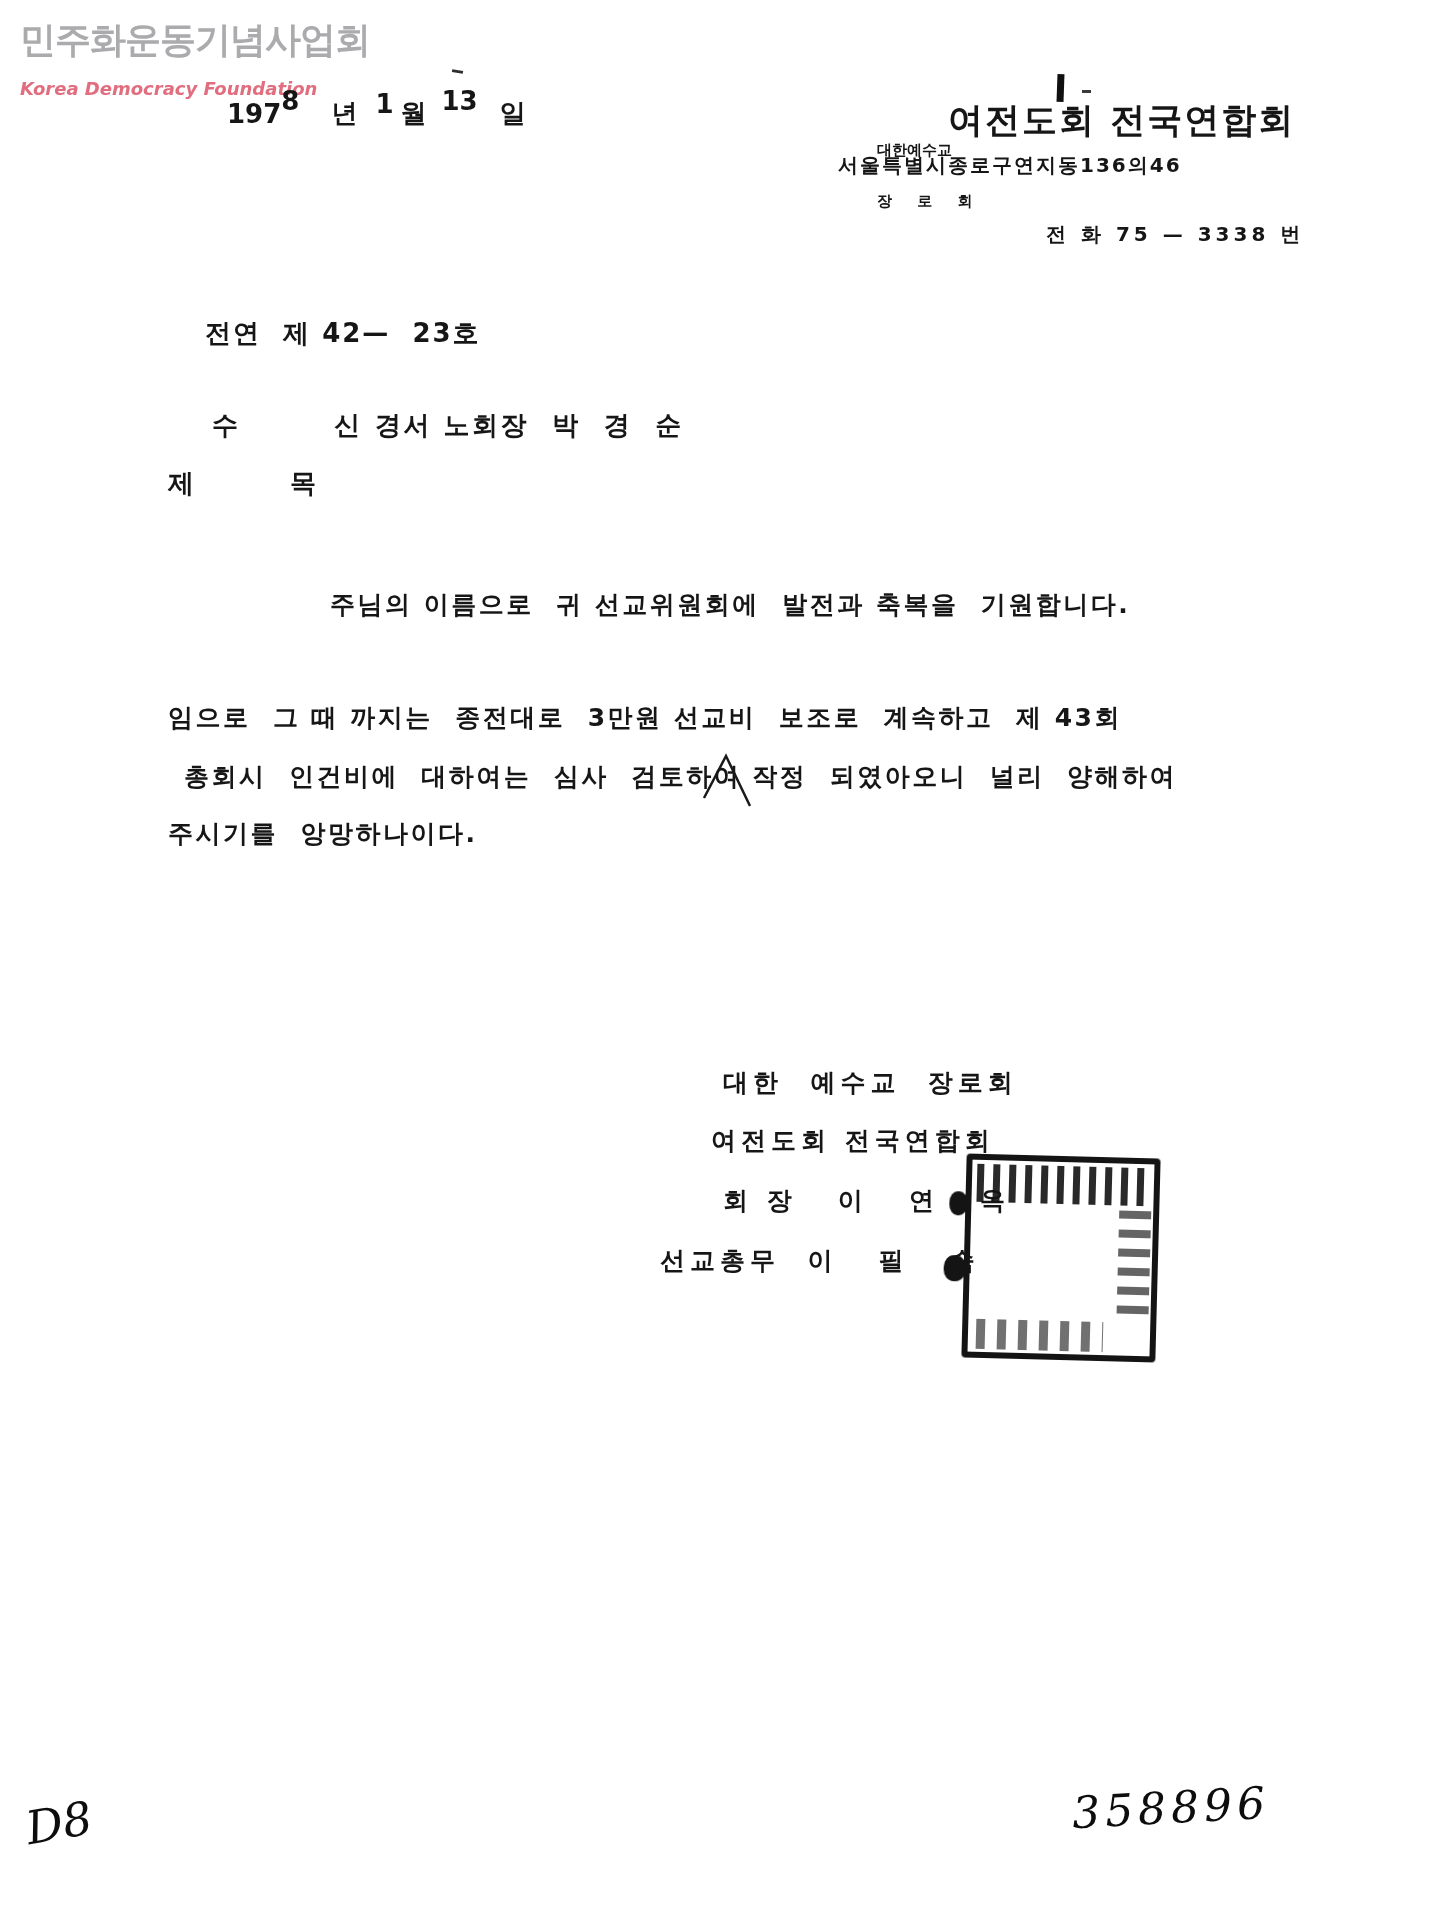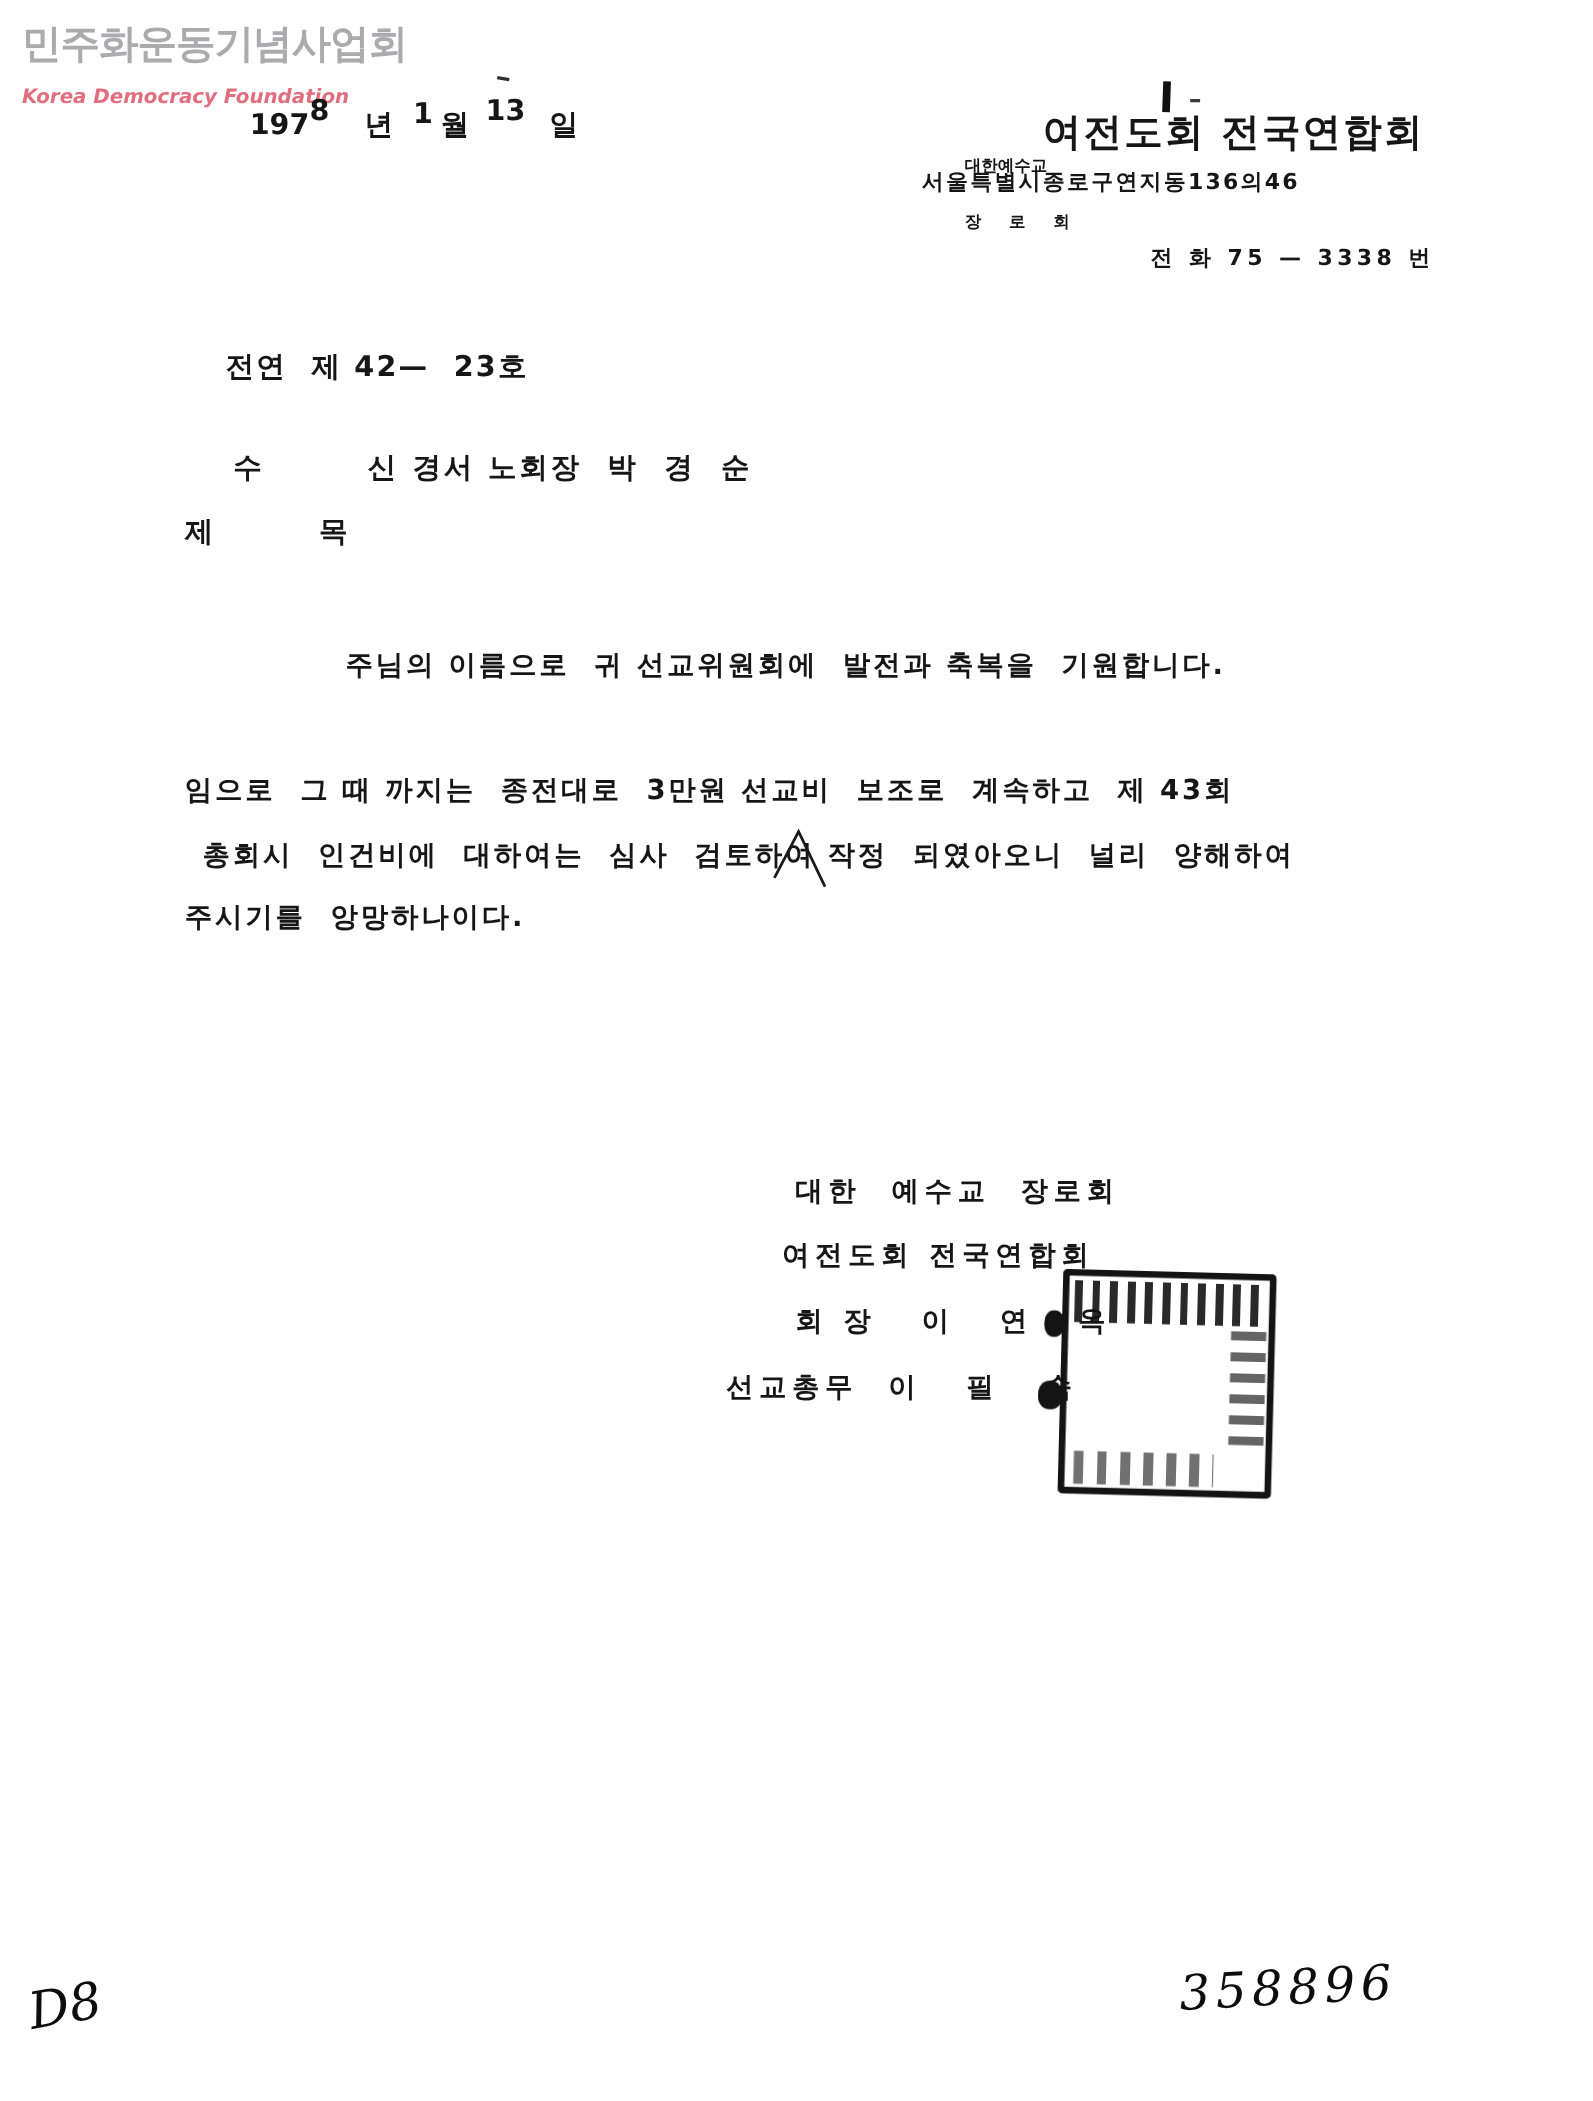--- a/index.html
+++ b/index.html
@@ -44,21 +44,21 @@
   .doc-number { left:205px; top:316px; font-size:26px; letter-spacing:2px; }
   .field-label { font-size:26px; letter-spacing:96px; }
   .fl-recipient { left:168px; top:408px;margin-left:44px; }
   .fl-subject   { left:168px; top:466px; }
   .field-value { font-size:26px; letter-spacing:2.5px; }
   .fv-recipient { left:375px; top:408px; }
   .fv-subject   { left:375px; top:466px; }
 
   
   .body-line { font-size:25px; letter-spacing:2.5px; }
-  .bl-0 { left:314px; top:588px; }
+  .bl-0 { left:330px; top:588px; }
   .bl-1 { left:168px; top:644px; }
   .bl-2 { left:168px; top:701px; }
   .bl-3 { left:184px; top:760px; }
   .bl-4 { left:168px; top:817px; }
   .caret-mark { position:absolute; left:700px; top:752px; }
 
   
   .sig { font-size:25px; letter-spacing:5px; }
   .sig-0 { left:723px; top:1066px; }
   .sig-1 { left:711px; top:1124px; }

